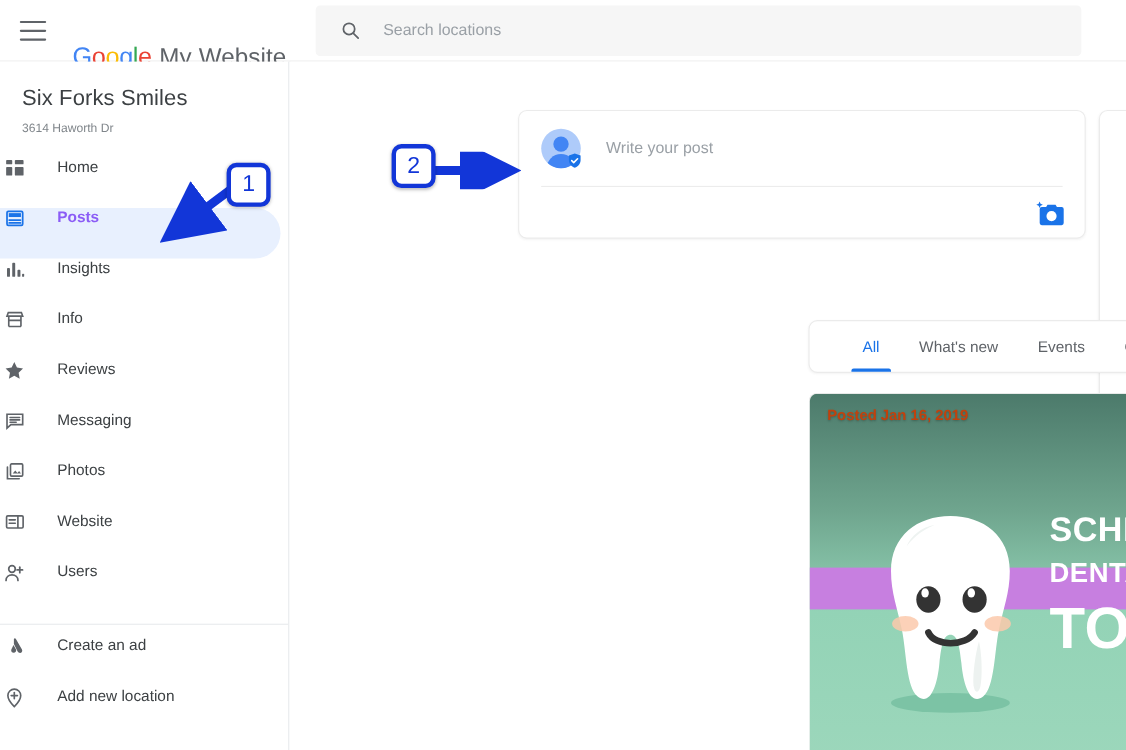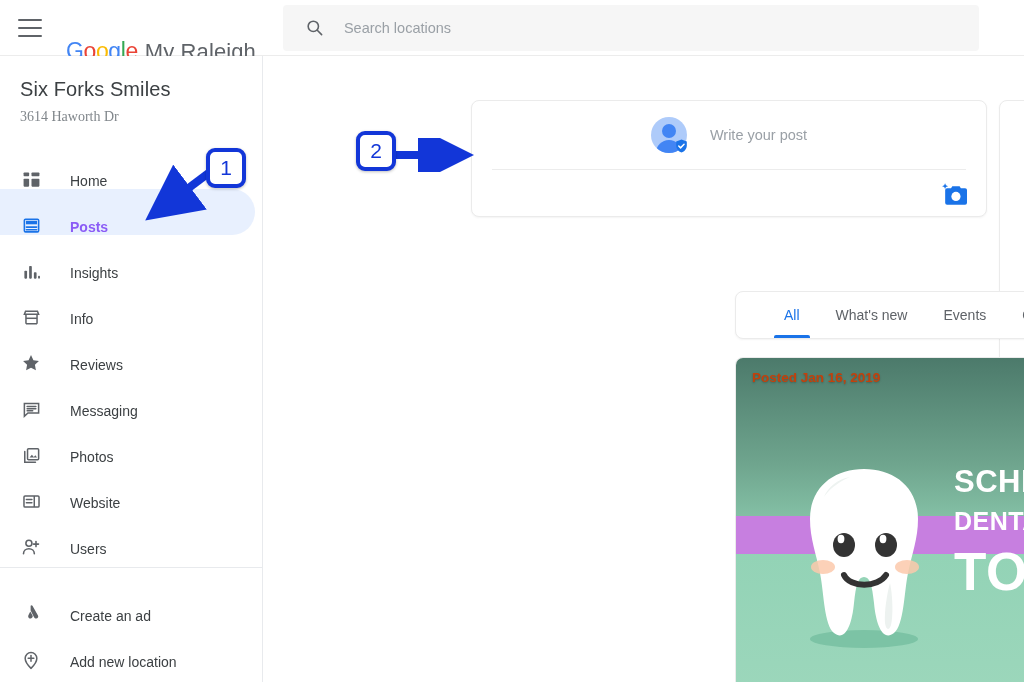--- a/index.html
+++ b/index.html
@@ -54,29 +54,27 @@
     position: absolute; top: 56px; left: 0;
     width: 263px; height: 626px;
     background: #ffffff;
     border-right: 1px solid #e8eaed;
   }
   .biz-name {
     font-size: 20px; color: #3c4043; font-weight: 400;
     padding: 22px 0 0 20px; letter-spacing: .1px;
   }
   .biz-addr {
-    font-size: 14px; color: #80868b; line-height: 16px;
+    font-size: 11px; color: #80868b; line-height: 16px;
     padding: 8px 0 0 20px;
-    font-family: Liberation Serif, serif;
   }
   .navlist { margin-top: 18px; }
   .navitem {
-    display: flex; align-items: flex-end;
+    display: flex; align-items: flex-start;
     height: 46px; cursor: pointer;
-    padding-left: 18px;
     color: #3c4043; font-size: 14px;
   }
   .navitem .ico { width: 26px; display: flex; align-items: center; justify-content: center; }
   .navitem .lbl { margin-left: 26px; }
   .navitem.active {
     background: #e8f0fe;
     border-top-right-radius: 23px; border-bottom-right-radius: 23px;
     width: 255px;
     color: #8b5cf6; font-weight: bold;
   }
@@ -89,21 +87,21 @@
     background: #fff;
     border: 1px solid #ebebeb;
     border-radius: 8px;
     box-shadow: 0 1px 2px rgba(60,64,67,.06);
   }
 
   .composer {
     position: absolute; left: 207px; top: 44px;
     width: 516px; height: 117px;
   }
-  .composer-top { display: flex; align-items: center; height: 68px; padding: 0 20px; justify-content: center; }
+  .composer-top { display: flex; align-items: center; height: 68px; padding: 0 20px; }
   .avatar { position: relative; width: 36px; height: 36px; flex: none; }
   .avatar .circle {
     width: 36px; height: 36px; border-radius: 50%;
     background: #aecbfa; overflow: hidden; position: relative;
   }
   .avatar .head { position: absolute; left: 11px; top: 7px; width: 14px; height: 14px; border-radius: 50%; background: #4285f4; }
   .avatar .body { position: absolute; left: 5px; top: 23px; width: 26px; height: 18px; border-radius: 13px 13px 0 0; background: #4285f4; }
   .avatar .badge { position: absolute; right: -2px; bottom: -1px; width: 15px; height: 16px; }
   .composer-placeholder { margin-left: 23px; color: #9aa0a6; font-size: 14.5px; }
   .composer-rule { height: 1px; background: #ececec; margin: 0 20px; }
@@ -192,21 +190,21 @@
 
 <div class="topbar">
   <div class="hamburger">
     <span></span>
       <span></span>
       <span></span>
   </div>
 
   <div class="brand">
     <span class="glogo"><i class="gb">G</i><i class="gr">o</i><i class="gy">o</i><i class="gb">g</i><i class="gg">l</i><i class="gr">e</i></span>
-    <span class="mybiz">My Raleigh</span>
+    <span class="mybiz">My Website</span>
   </div>
 
   <div class="searchwrap">
     <span class="search-icon">
       <svg width="19" height="19" viewBox="0 0 24 24" fill="none" stroke="#5f6368" stroke-width="2">
         <circle cx="10.5" cy="10.5" r="6.5"></circle>
           <line x1="15.5" y1="15.5" x2="21" y2="21" stroke-linecap="round"></line>
       </svg>
     </span>
     <input class="search-input" type="text" placeholder="Search locations" style="">

